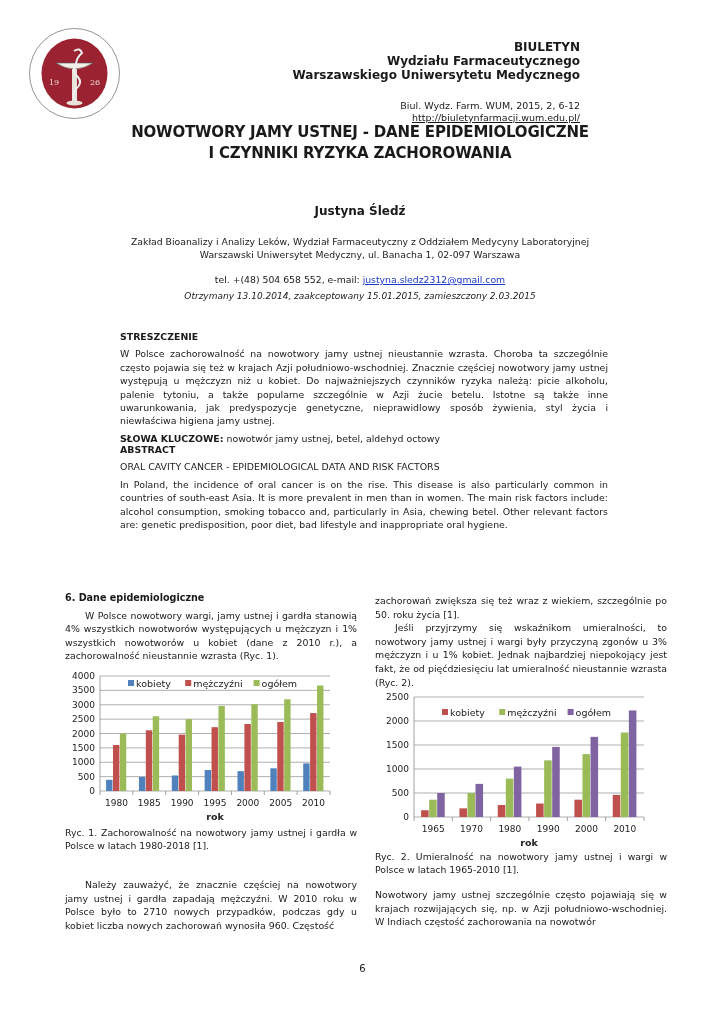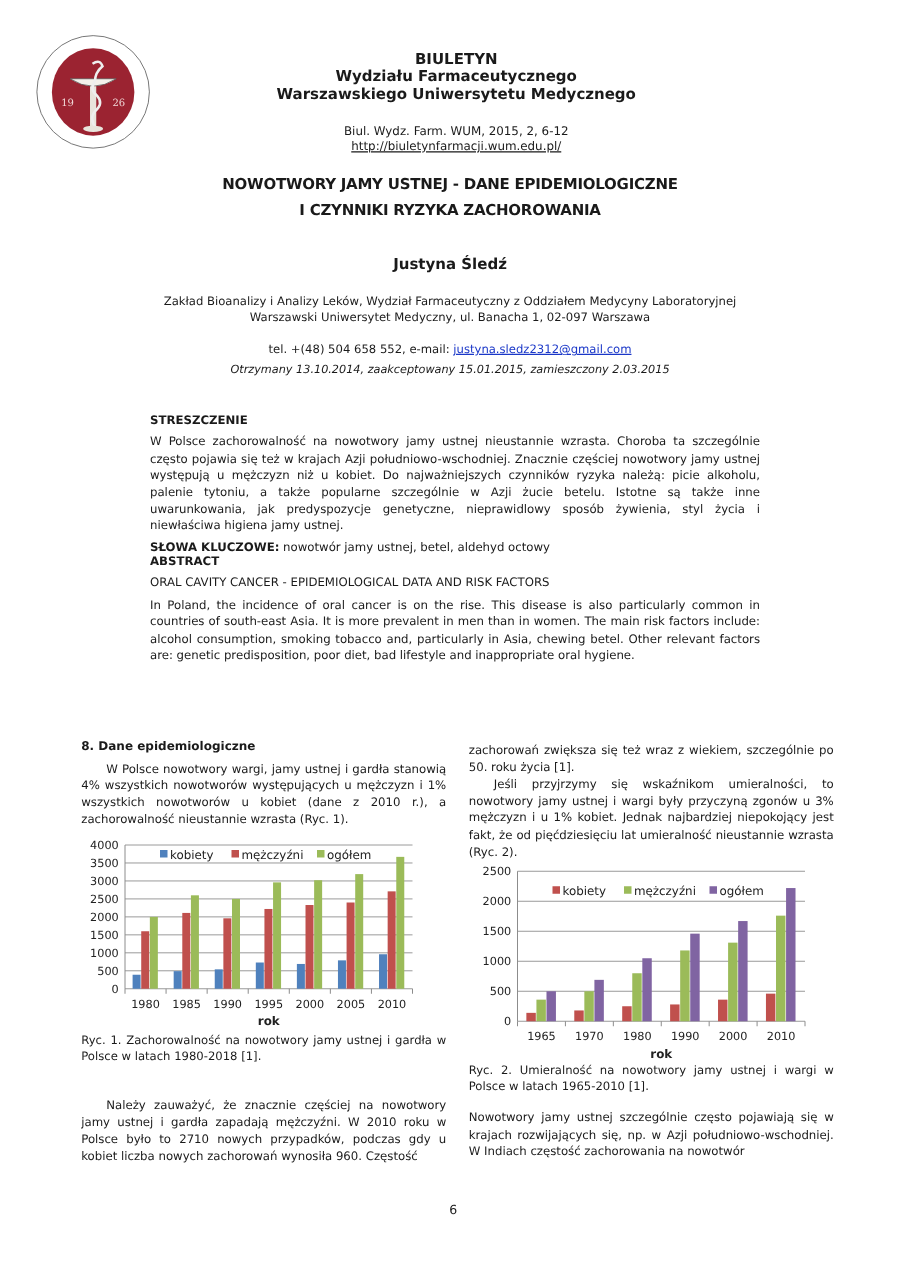--- a/index.html
+++ b/index.html
@@ -1,23 +1,23 @@
 <!DOCTYPE html>
 <html><head>
 <meta charset="utf-8">
 <style>
   html, body { margin:0; padding:0; background:#fff; }
   body { width:725px; height:1024px; position:relative; overflow:hidden; font-family:"DejaVu Sans", sans-serif; color:#1a1a1a; }
   .abs { position:absolute; }
   .logo { left:28px; top:27px; width:93px; height:93px; }
-  .hdr { left:150px; width:430px; text-align:center; font-family:"DejaVu Sans", sans-serif; }
+  .hdr { left:150px; width:430px; text-align:right; font-family:"DejaVu Sans", sans-serif; }
   .hdr-title { top:40px; font-size:12px; font-weight:bold; line-height:14px; }
   .hdr-cite { top:100px; font-size:9.5px; line-height:12px; }
   .hdr-cite a { color:#1a1a1a; text-decoration:underline; }
-  .title { left:100px; width:520px; top:137px; text-align:center; font-size:12px; font-weight:bold; line-height:21px; letter-spacing:-0.2px; }
+  .title { left:100px; width:520px; top:122px; text-align:center; font-size:15px; font-weight:bold; line-height:21px; letter-spacing:-0.2px; }
   .author { left:100px; width:520px; top:204px; text-align:center; font-size:12px; font-weight:bold; }
   .affil { left:100px; width:520px; top:235px; text-align:center; font-size:9.3px; line-height:13px; }
   .contact { left:100px; width:520px; top:274px; text-align:center; font-size:9.3px; }
   .contact a { color:#1a37c8; text-decoration:underline; }
   .dates { left:100px; width:520px; top:291px; text-align:center; font-size:9px; font-style:italic; }
   .block { left:120px; width:488px; font-size:9.4px; line-height:13.4px; text-align:justify; }
   .block .h { font-weight:bold; margin-bottom:4px; }
   .block p { margin:0 0 4px 0; }
   .kw b { font-weight:bold; }
   .col { width:292px; font-size:9.4px; line-height:13.6px; text-align:justify; }
@@ -74,21 +74,21 @@
   <p class="kw"><b>SŁOWA KLUCZOWE:</b><span> nowotwór jamy ustnej, betel, aldehyd octowy</span></p>
 </div>
 
 <div class="abs block" style="top:443px;">
   <div class="h">ABSTRACT</div>
   <p>ORAL CAVITY CANCER - EPIDEMIOLOGICAL DATA AND RISK FACTORS</p>
   <p>In Poland, the incidence of oral cancer is on the rise. This disease is also particularly common in countries of south-east Asia. It is more prevalent in men than in women. The main risk factors include: alcohol consumption, smoking tobacco and, particularly in Asia, chewing betel. Other relevant factors are: genetic predisposition, poor diet, bad lifestyle and inappropriate oral hygiene.</p>
 </div>
 
 <div class="abs col" style="left:65px; top:591px;">
-  <div class="sec">8. Dane epidemiologiczne</div>
+  <div class="sec">6. Dane epidemiologiczne</div>
   <p class="indent">W Polsce nowotwory wargi, jamy ustnej i gardła stanowią 4% wszystkich nowotworów występujących u mężczyzn i 1% wszystkich nowotworów u kobiet (dane z 2010 r.), a zachorowalność nieustannie wzrasta (Ryc. 1).</p>
 </div>
 
 <div class="abs chart" style="left:62px; top:670px; width:282px; height:158px;">
   <svg id="chart1" width="282" height="158">
       <line x1="38" x2="268" y1="121" y2="121" stroke="#8c8c8c" stroke-width="0.7"></line>
       <text x="33" y="124" font-size="9" text-anchor="end" fill="#222" font-family="DejaVu Sans, sans-serif">0</text>
       <line x1="38" x2="268" y1="106.625" y2="106.625" stroke="#8c8c8c" stroke-width="0.7"></line>
       <text x="33" y="109.625" font-size="9" text-anchor="end" fill="#222" font-family="DejaVu Sans, sans-serif">500</text>
       <line x1="38" x2="268" y1="92.25" y2="92.25" stroke="#8c8c8c" stroke-width="0.7"></line>

